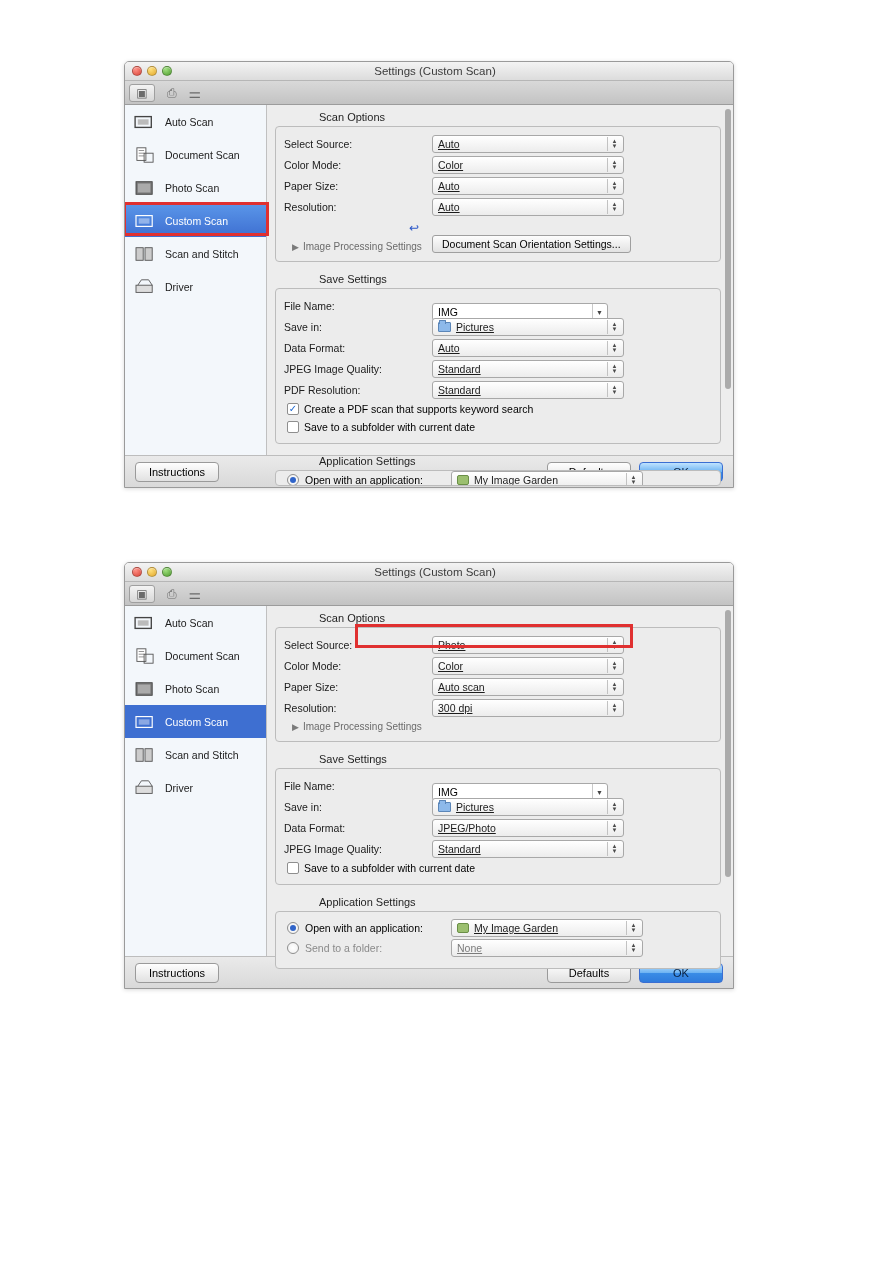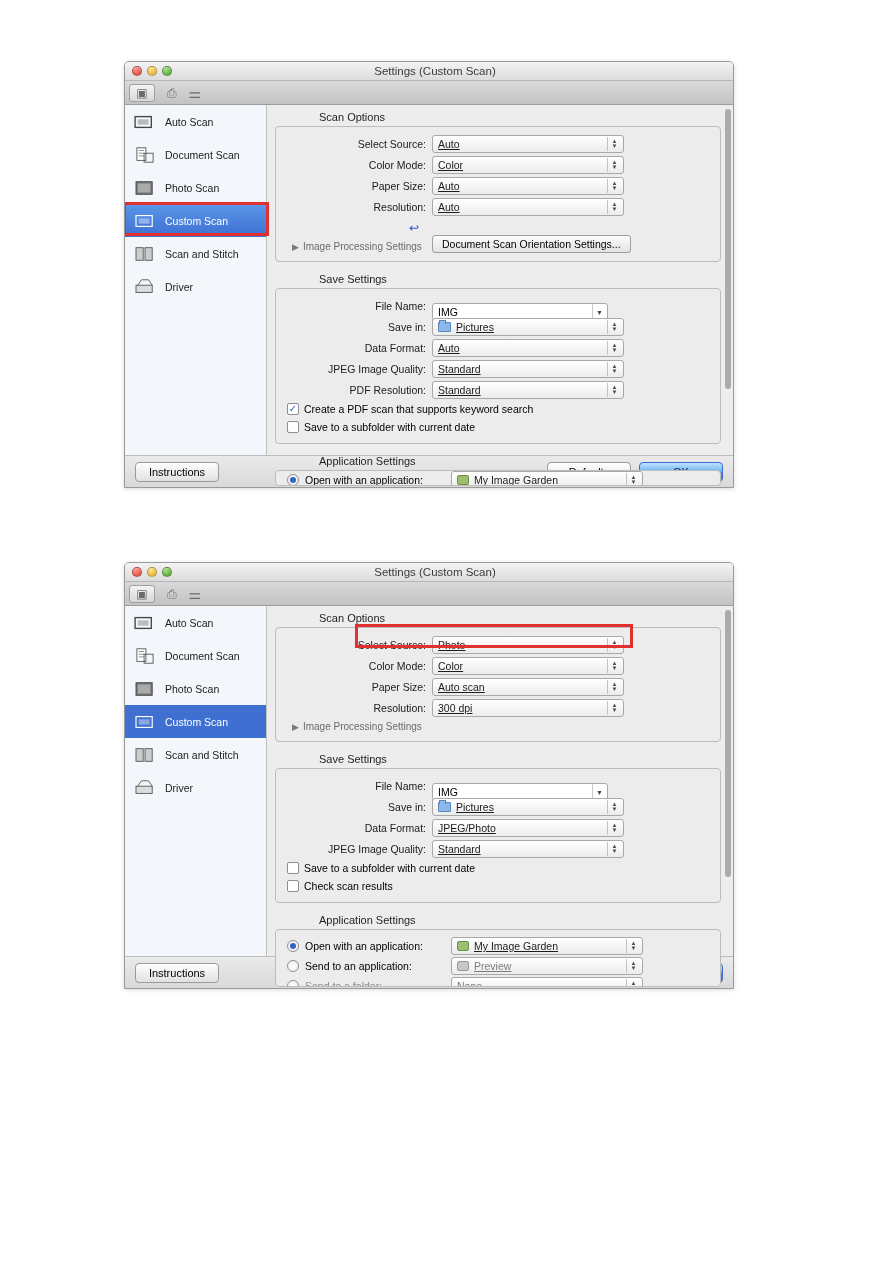--- a/index.html
+++ b/index.html
@@ -71,21 +71,21 @@
     display:flex; align-items:center; justify-content:center;
   }
   .side-icon svg { width:22px; height:18px; }
   .main { flex:1; position:relative; background:#ededed; }
   .scroll-track { position:absolute; right:2px; top:4px; bottom:4px; width:6px; }
   .scroll-thumb { position:absolute; left:0; right:0; border-radius:3px; background:rgba(0,0,0,.28); }
 
   .section-title { font-size:11px; color:#1f1f1f; padding:6px 0 3px 8px;margin-left:44px; }
   .panel { margin:0 12px 5px 8px; border:1px solid #bcbcbc; border-radius:4px; background:#ececec; padding:6px 8px 7px; }
   .row { display:flex; align-items:center; height:21px; }
-  .field-label { width:148px; text-align:right; padding-right:6px; color:#202020; font-size:10.5px; }
+  .field-label { width:148px; text-align:left; padding-right:6px; color:#202020; font-size:10.5px; }
   .select {
     width:192px; height:18px;
     border:1px solid #a8a8a8; border-radius:3px;
     background:linear-gradient(#ffffff,#ececec);
     display:flex; align-items:center; padding:0 5px;
     position:relative; font-size:10.5px; color:#1c1c1c;text-decoration:underline;
   }
   .select.disabled { color:#7b7b7b; }
   .select .caret {
     position:absolute; right:2px; top:1px; bottom:1px; width:14px;
@@ -486,48 +486,35 @@
           <div class="field-label">JPEG Image Quality:</div>
           <div class="select">
               <span>Standard</span>
               <div class="caret">▲<br>▼</div>
             </div>
         </div>
         <div class="chk-row">
             <div class="chk"></div>
             <span>Save to a subfolder with current date</span>
           </div>
-        <div class="chk-row">
-            <div class="chk"></div>
-            <span>Check scan results</span>
-          </div>
       </div>
 
       <div class="section-title">Application Settings</div>
       <div class="panel" style="height:58px; overflow:hidden; padding-bottom:0;">
         <div class="chk-row" style="height:20px">
           <div class="radio">
               <div class="rdot"></div>
             </div>
           <span style="width:146px">Open with an application:</span>
           <div class="select" style="width:192px">
               <span style="display:inline-block;width:12px;height:10px;background:#9bbf6f;border:1px solid #6a8f47;border-radius:2px;margin-right:5px"></span>
               <span>My Image Garden</span>
               <div class="caret">▲<br>▼</div>
             </div>
         </div>
-        <div class="chk-row" style="height:20px">
-          <div class="radio"></div>
-          <span style="width:146px">Send to an application:</span>
-          <div class="select disabled" style="width:192px">
-              <span style="display:inline-block;width:12px;height:10px;background:#c7c7c7;border:1px solid #999;border-radius:2px;margin-right:5px"></span>
-              <span>Preview</span>
-              <div class="caret">▲<br>▼</div>
-            </div>
-        </div>
         <div class="chk-row" style="height:20px;color:#8a8a8a">
           <div class="radio"></div>
           <span style="width:146px">Send to a folder:</span>
           <div class="select disabled" style="width:192px">
               <span>None</span>
               <div class="caret">▲<br>▼</div>
             </div>
         </div>
       </div>
 

